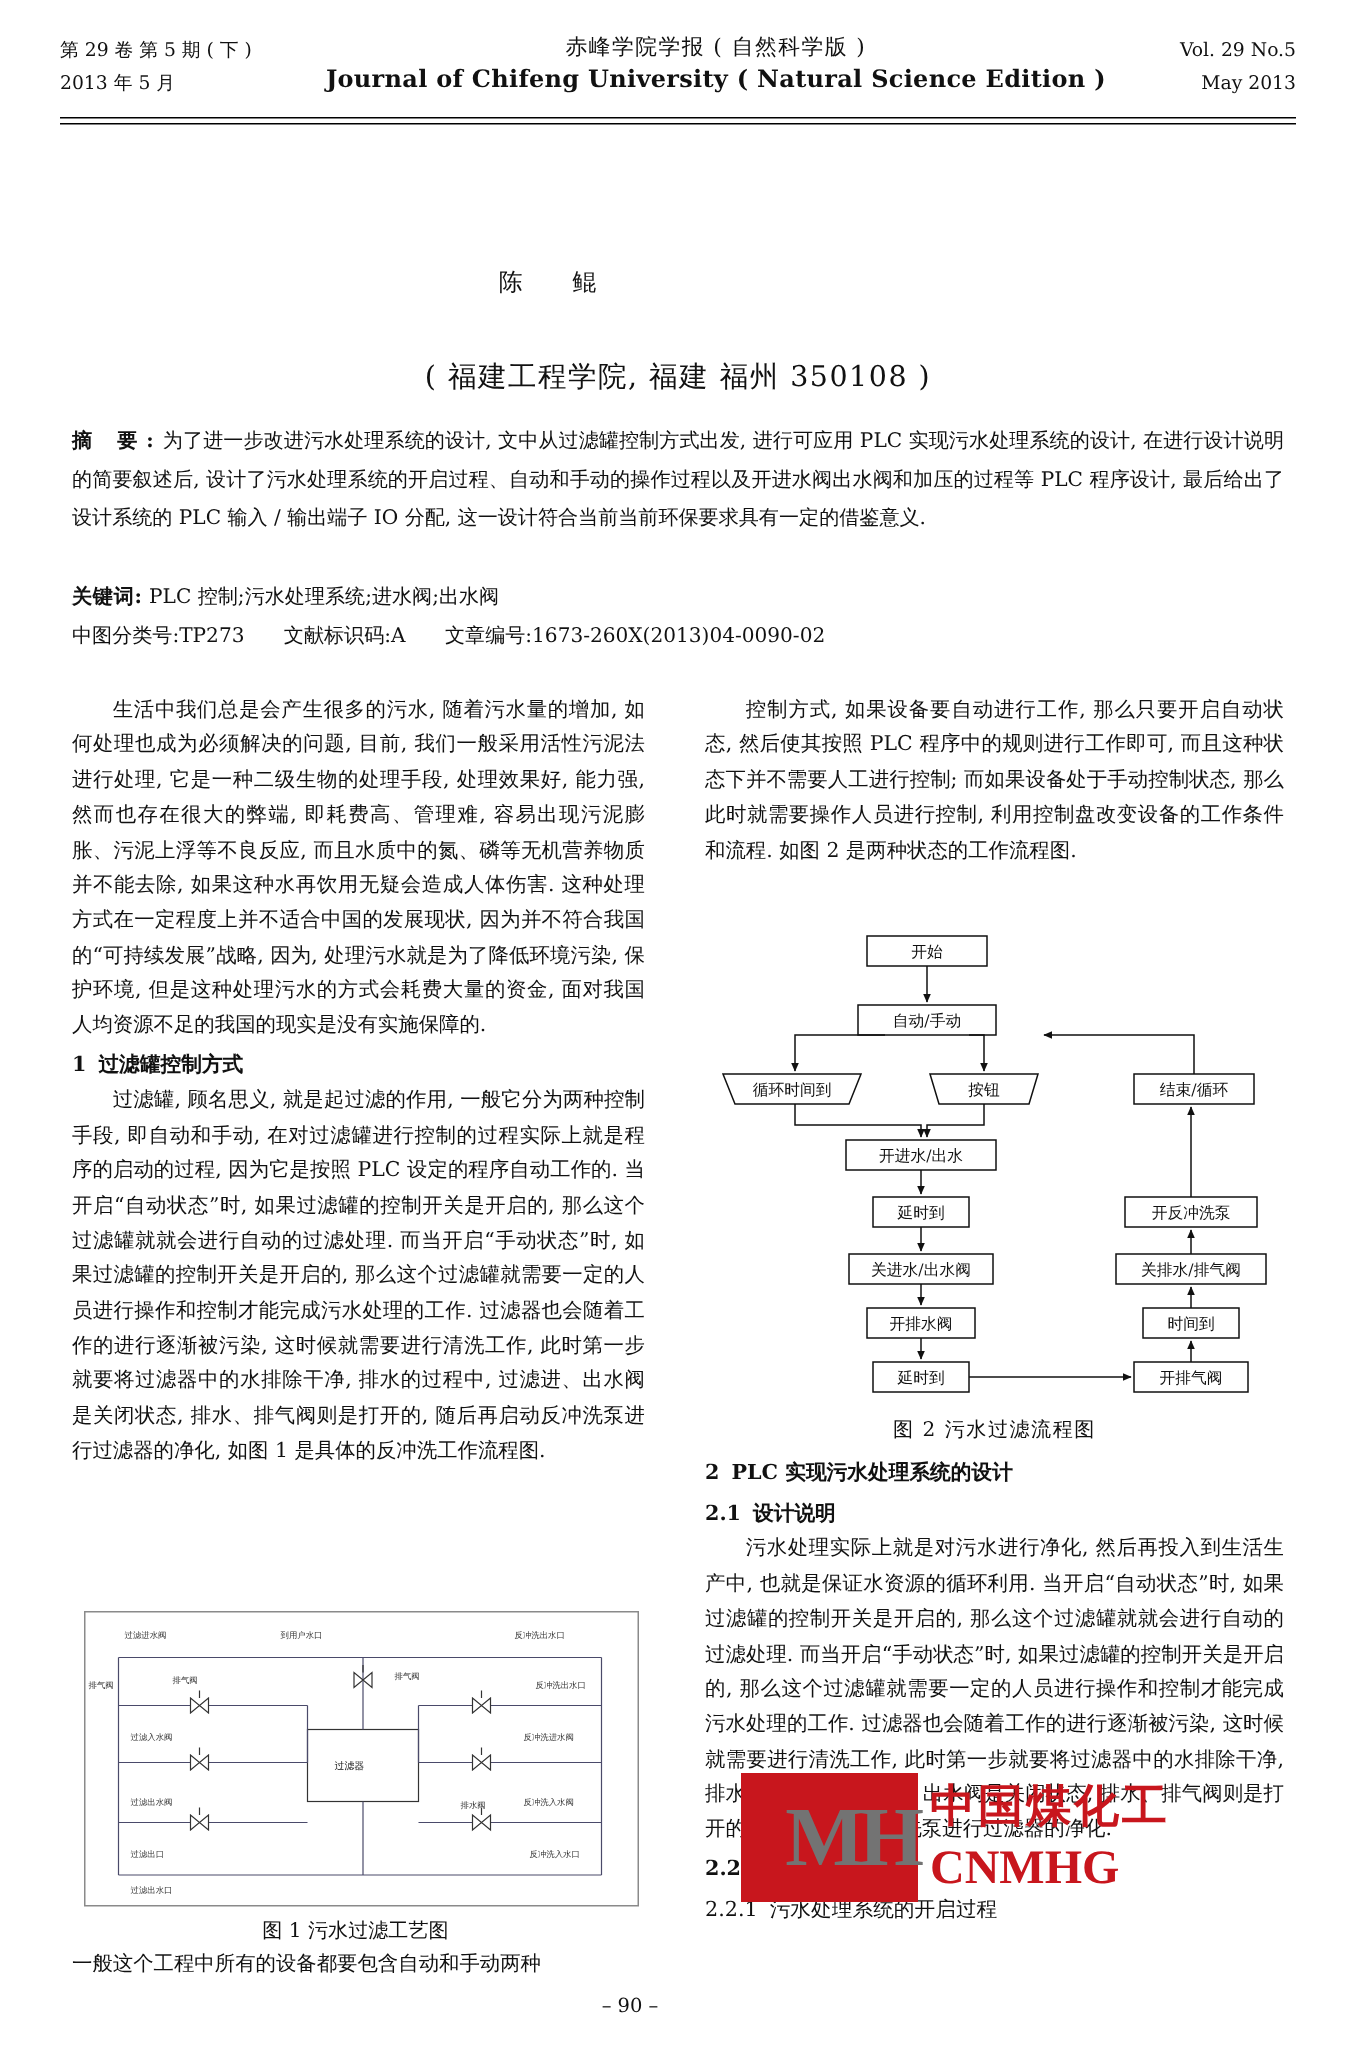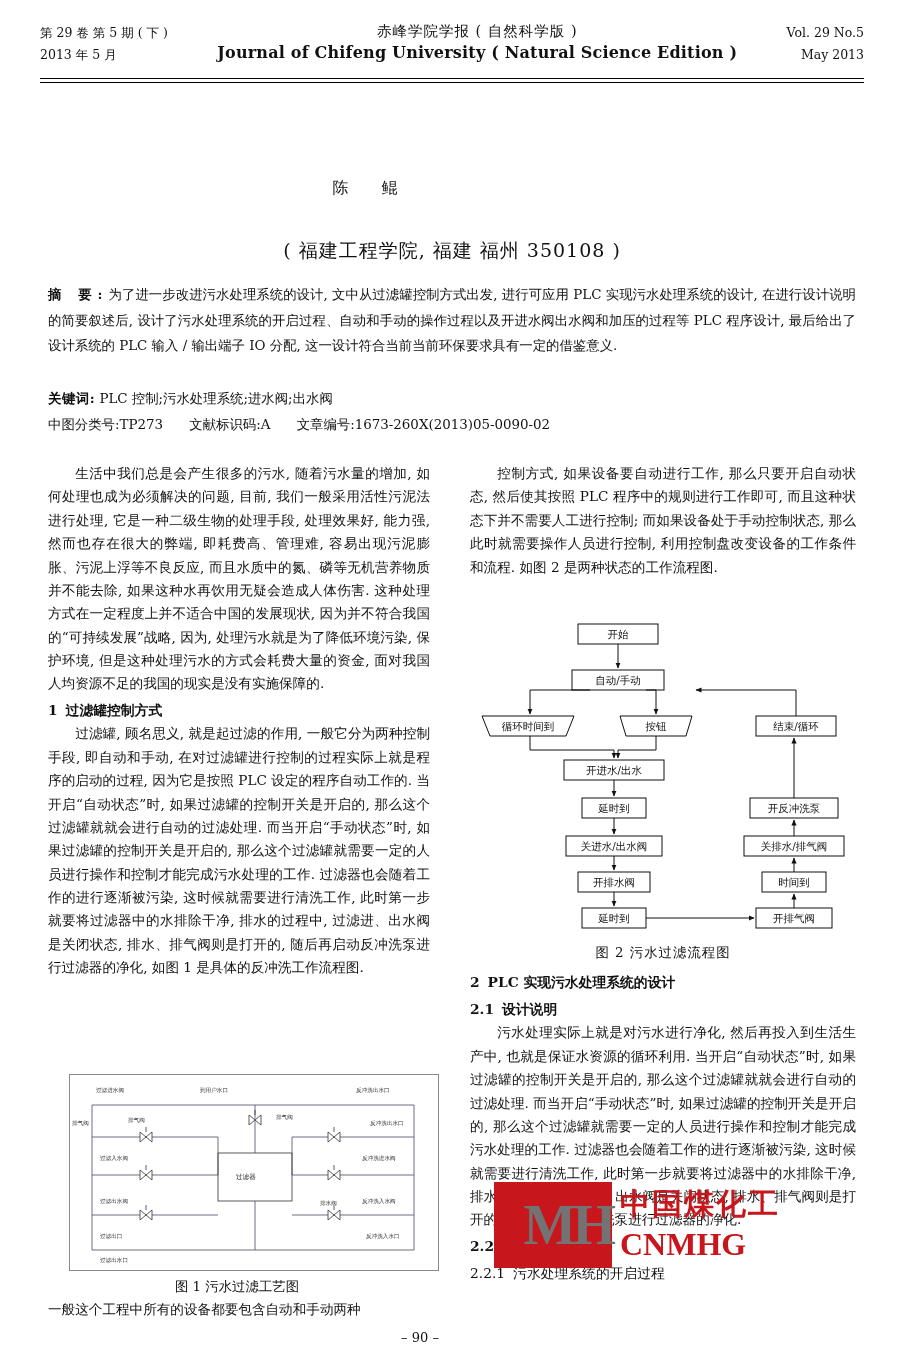--- a/index.html
+++ b/index.html
@@ -51,21 +51,21 @@
   .col { position:absolute; top:462px; font-size:13.6px; line-height:1.72; text-align:justify; }
   .col.left { left:48px; width:382px; }
   .col.right { left:470px; width:386px; }
   .col p { margin:0; }
   .col p.ind { text-indent:2em; }
   .sec { font-size:13.8px; font-weight:bold; margin-top:3px; }
   .sec .num { margin-right:8px; }
 
   
   .fig1wrap { position:absolute; left:56px; top:1074px; width:368px; height:195px; }
-  .fig1 { width:368px; height:195px; border:1px solid #8a8a8a; background:#fff; position:relative;margin-left:13px; }
+  .fig1 { width:368px; height:195px; border:1px solid #8a8a8a; background:#fff; position:relative; }
   .fig1 svg { display:block; }
   .fig1cap { position:absolute; left:46px; top:1278px; width:382px; text-align:center; font-size:13.4px; }
   .tailline { position:absolute; left:48px; top:1298px; width:382px; font-size:13.6px; line-height:1.72; }
 
   
   .fig2wrap { position:absolute; left:470px; top:620px; width:386px; height:320px; }
   .fig2cap { position:absolute; left:470px; top:944px; width:386px; text-align:center; font-size:13.4px; letter-spacing:1px; }
 
   .pagenum { position:absolute; left:0; top:1330px; width:840px; text-align:center; font-size:13px; }
 
@@ -110,21 +110,21 @@
   <div class="abs">
     <p><span class="lead">摘  要:</span><span>为了进一步改进污水处理系统的设计, 文中从过滤罐控制方式出发, 进行可应用 PLC 实现污水处理系统的设计, 在进行设计说明的简要叙述后, 设计了污水处理系统的开启过程、自动和手动的操作过程以及开进水阀出水阀和加压的过程等 PLC 程序设计, 最后给出了设计系统的 PLC 输入 / 输出端子 IO 分配, 这一设计符合当前当前环保要求具有一定的借鉴意义.</span></p>
   </div>
   <div class="kw">
     <b>关键词:</b>
     <span>PLC 控制;污水处理系统;进水阀;出水阀</span>
   </div>
   <div class="clsf">
     <span>中图分类号:TP273</span>
     <span>文献标识码:A</span>
-    <span>文章编号:1673-260X(2013)05-0090-02</span>
+    <span>文章编号:1673-260X(2013)04-0090-02</span>
   </div>
 
   <div class="col left">
     <p class="ind">生活中我们总是会产生很多的污水, 随着污水量的增加, 如何处理也成为必须解决的问题, 目前, 我们一般采用活性污泥法进行处理, 它是一种二级生物的处理手段, 处理效果好, 能力强, 然而也存在很大的弊端, 即耗费高、管理难, 容易出现污泥膨胀、污泥上浮等不良反应, 而且水质中的氮、磷等无机营养物质并不能去除, 如果这种水再饮用无疑会造成人体伤害. 这种处理方式在一定程度上并不适合中国的发展现状, 因为并不符合我国的“可持续发展”战略, 因为, 处理污水就是为了降低环境污染, 保护环境, 但是这种处理污水的方式会耗费大量的资金, 面对我国人均资源不足的我国的现实是没有实施保障的.</p>
     <div class="sec">
       <span class="num">1</span><span>过滤罐控制方式</span>
     </div>
     <p class="ind">过滤罐, 顾名思义, 就是起过滤的作用, 一般它分为两种控制手段, 即自动和手动, 在对过滤罐进行控制的过程实际上就是程序的启动的过程, 因为它是按照 PLC 设定的程序自动工作的. 当开启“自动状态”时, 如果过滤罐的控制开关是开启的, 那么这个过滤罐就就会进行自动的过滤处理. 而当开启“手动状态”时, 如果过滤罐的控制开关是开启的, 那么这个过滤罐就需要一定的人员进行操作和控制才能完成污水处理的工作. 过滤器也会随着工作的进行逐渐被污染, 这时候就需要进行清洗工作, 此时第一步就要将过滤器中的水排除干净, 排水的过程中, 过滤进、出水阀是关闭状态, 排水、排气阀则是打开的, 随后再启动反冲洗泵进行过滤器的净化, 如图 1 是具体的反冲洗工作流程图.</p>
   </div>
 

